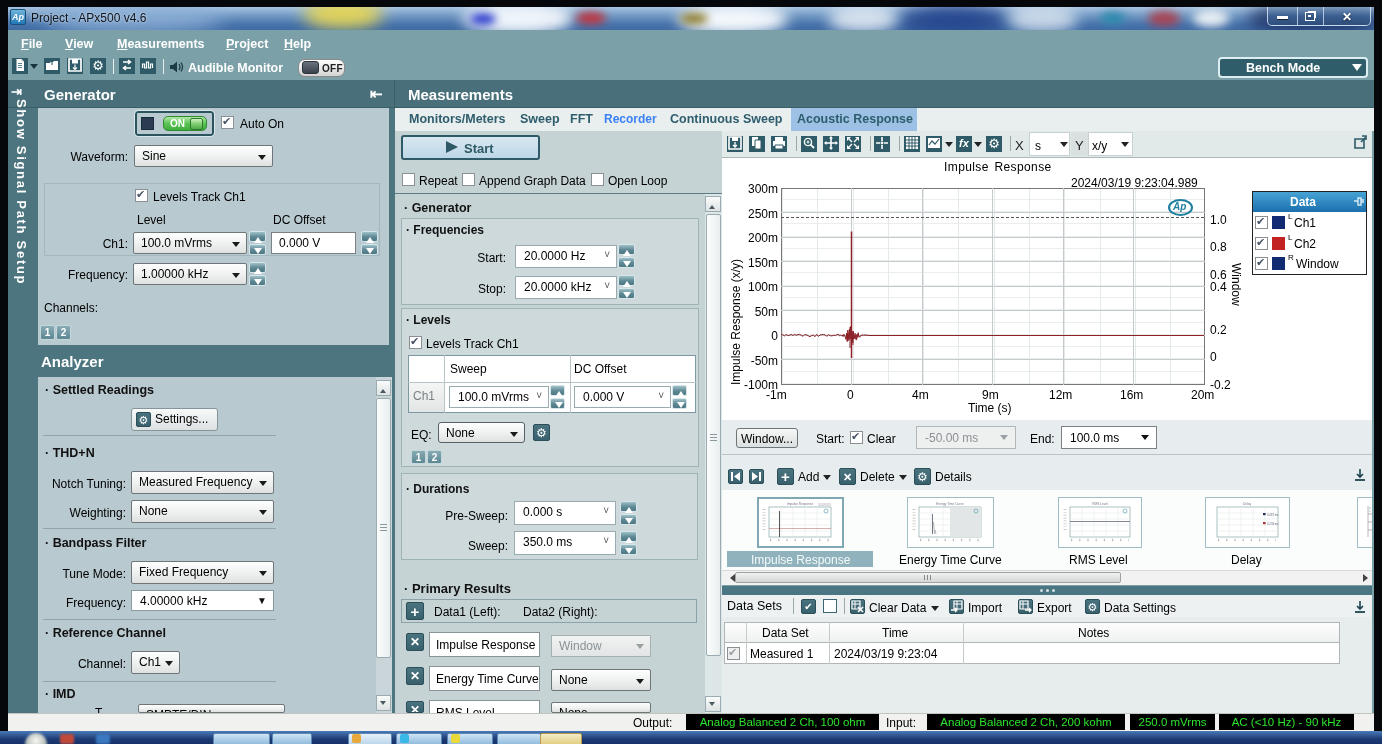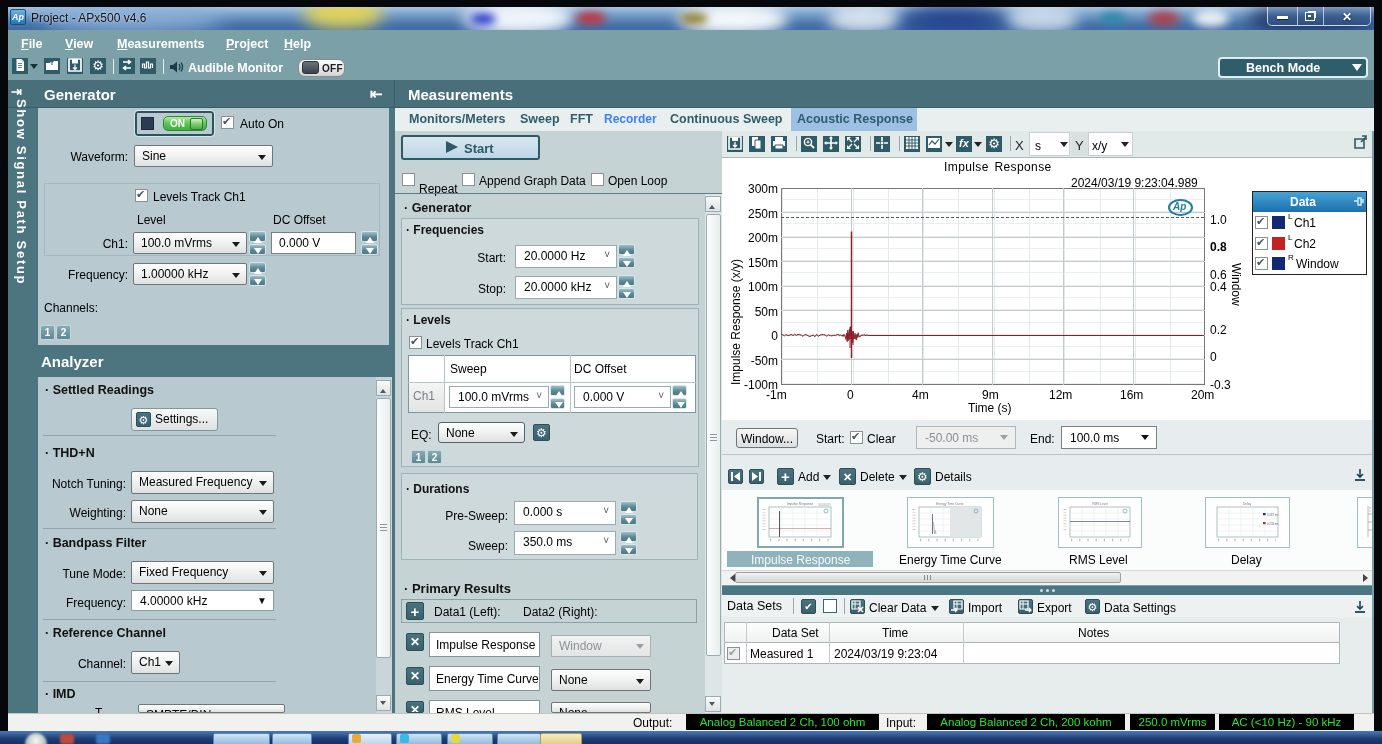--- a/index.html
+++ b/index.html
@@ -194,21 +194,21 @@
 <div class="a b" style="left:570px;top:112px;font-size:12.5px;color:#2e5d6d;">FFT</div>
 <div class="a b" style="left:604px;top:112px;font-size:12px;color:#3b82f6;">Recorder</div>
 <div class="a b" style="left:670px;top:112px;font-size:12.5px;color:#2e5d6d;">Continuous Sweep</div>
 <div class="a b" style="left:797px;top:112px;font-size:12.5px;color:#2e5d6d;">Acoustic Response</div>
 <div class="a" style="left:395px;top:131px;width:327px;height:582px;background:#c6d3d5;"></div>
 
 <div class="a" style="left:401px;top:135px;width:139px;height:25px;background:linear-gradient(#d8e7f0,#bdd7e7);border:2px solid #2d5a66;border-radius:3px;box-sizing:border-box;"></div>
 <div class="a" style="left:446px;top:141px;width:0;height:0;border:6.5px solid transparent;border-left:12px solid #2d5a66;"></div>
 <div class="a b" style="left:464px;top:141px;font-size:13px;color:#2d5a66;">Start</div>
 <div class="cb" style="left:402px;top:173px;"></div>
-<div class="lbl" style="left:419px;top:174px;margin-top:8px;">Repeat</div>
+<div class="lbl" style="left:419px;top:174px;">Repeat</div>
 <div class="cb" style="left:462px;top:173px;"></div>
 <div class="lbl" style="left:479px;top:174px;">Append Graph Data</div>
 <div class="cb" style="left:591px;top:173px;"></div>
 <div class="lbl" style="left:608px;top:174px;">Open Loop</div>
 <div class="a" style="left:395px;top:193px;width:327px;height:1px;background:#5d7c85;"></div>
 <div class="sect" style="left:404px;top:201px;font-size:12.5px;">· Generator</div>
 
 <div class="grp" style="left:401px;top:218px;width:298px;height:87px;"></div>
 <div class="sect" style="left:406px;top:223px;">· Frequencies</div>
 <div class="rlbl" style="left:430px;top:251px;width:76px;">Start:</div>
@@ -373,26 +373,26 @@
 <div class="rlbl" style="left:728px;top:182px;width:50px;">300m</div>
 <div class="rlbl" style="left:728px;top:207px;width:50px;">250m</div>
 <div class="rlbl" style="left:728px;top:231px;width:50px;">200m</div>
 <div class="rlbl" style="left:728px;top:256px;width:50px;">150m</div>
 <div class="rlbl" style="left:728px;top:280px;width:50px;">100m</div>
 <div class="rlbl" style="left:728px;top:305px;width:50px;">50m</div>
 <div class="rlbl" style="left:728px;top:329px;width:50px;">0</div>
 <div class="rlbl" style="left:728px;top:354px;width:50px;">-50m</div>
 <div class="rlbl" style="left:728px;top:378px;width:50px;">-100m</div>
 <div class="lbl" style="left:1210px;top:213px;">1.0</div>
-<div class="lbl" style="left:1210px;top:240px;font-weight:bold;">0.8</div>
+<div class="lbl" style="left:1210px;top:240px;">0.8</div>
 <div class="lbl" style="left:1210px;top:268px;">0.6</div>
 <div class="lbl" style="left:1210px;top:280px;">0.4</div>
 <div class="lbl" style="left:1210px;top:323px;">0.2</div>
 <div class="lbl" style="left:1210px;top:350px;">0</div>
-<div class="lbl" style="left:1210px;top:378px;">-0.3</div>
+<div class="lbl" style="left:1210px;top:378px;">-0.2</div>
 <div class="lbl" style="left:766px;top:388px;">-1m</div>
 <div class="lbl" style="left:847px;top:388px;">0</div>
 <div class="lbl" style="left:912px;top:388px;">4m</div>
 <div class="lbl" style="left:982px;top:388px;">9m</div>
 <div class="lbl" style="left:1049px;top:388px;">12m</div>
 <div class="lbl" style="left:1120px;top:388px;">16m</div>
 <div class="lbl" style="left:1191px;top:388px;">20m</div>
 <div class="a" style="left:968px;top:401px;font-size:12px;">Time (s)</div>
 <div class="a" style="left:729px;top:225px;width:14px;height:160px;writing-mode:vertical-rl;transform:rotate(180deg);font-size:12px;white-space:nowrap;">Impulse Response (x/y)</div>
 <div class="a" style="left:1229px;top:263px;width:14px;height:60px;writing-mode:vertical-rl;font-size:12px;white-space:nowrap;">Window</div>
@@ -547,21 +547,21 @@
 <div class="a" style="left:1353px;top:600px;"><svg width="14" height="14" viewBox="0 0 14 14">
         <path d="M7 1v8M4 6l3 3 3-3" stroke="#1d4450" stroke-width="1.6" fill="none"></path>
         <path d="M2 12h10" stroke="#1d4450" stroke-width="1.8"></path>
       </svg></div>
 
 <div class="a" style="left:724px;top:622px;width:616px;height:42px;background:#fff;border:1px solid #b0b6b8;box-sizing:border-box;"></div>
 <div class="a" style="left:724px;top:622px;width:616px;height:21px;background:linear-gradient(#fdfdfd,#eff1f1);border:1px solid #b0b6b8;box-sizing:border-box;"></div>
 <div class="a" style="left:746px;top:622px;width:1px;height:42px;background:#c6cacc;"></div>
 <div class="a" style="left:829px;top:622px;width:1px;height:42px;background:#c6cacc;"></div>
 <div class="a" style="left:963px;top:622px;width:1px;height:42px;background:#c6cacc;"></div>
-<div class="a" style="left:762px;top:626px;margin-left:10px;">Data Set</div>
+<div class="a" style="left:762px;top:626px;">Data Set</div>
 <div class="a" style="left:882px;top:626px;">Time</div>
 <div class="a" style="left:1078px;top:626px;">Notes</div>
 <div class="cb c g" style="left:727px;top:647px;"></div>
 <div class="a" style="left:750px;top:647px;">Measured 1</div>
 <div class="a" style="left:834px;top:647px;">2024/03/19 9:23:04</div>
 
 <div class="a" style="left:8px;top:713px;width:1366px;height:18px;background:#f1f2ef;border-top:1px solid #c2c4c0;box-sizing:border-box;"></div>
 <div class="a" style="left:633px;top:716px;">Output:</div>
 <div class="a" style="left:686px;top:714px;width:193px;height:16px;background:#000;color:#2ee32e;font-size:11.5px;text-align:center;padding-top:2px;box-sizing:border-box;">Analog Balanced 2 Ch, 100 ohm</div>
 <div class="a" style="left:886px;top:716px;">Input:</div>

